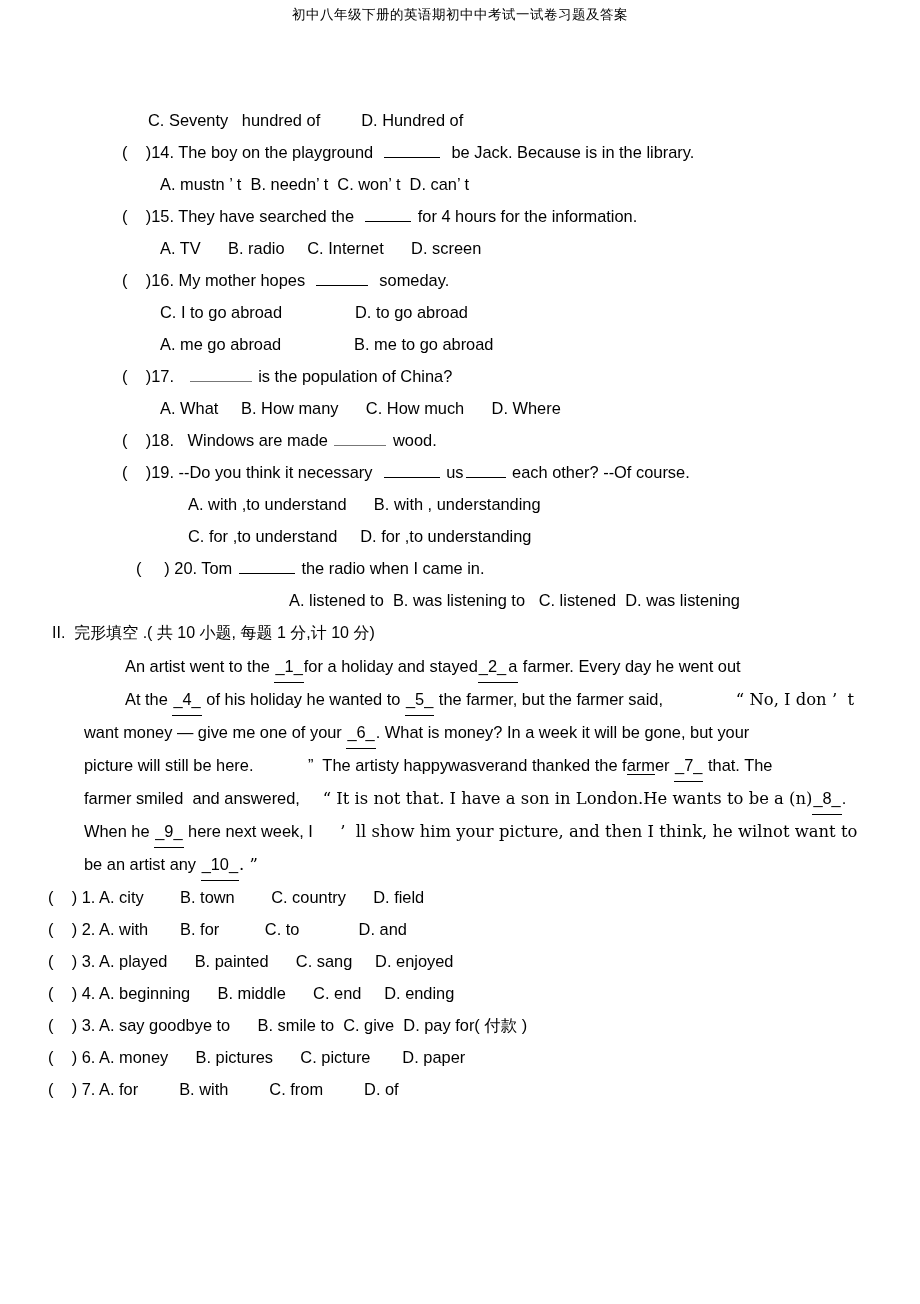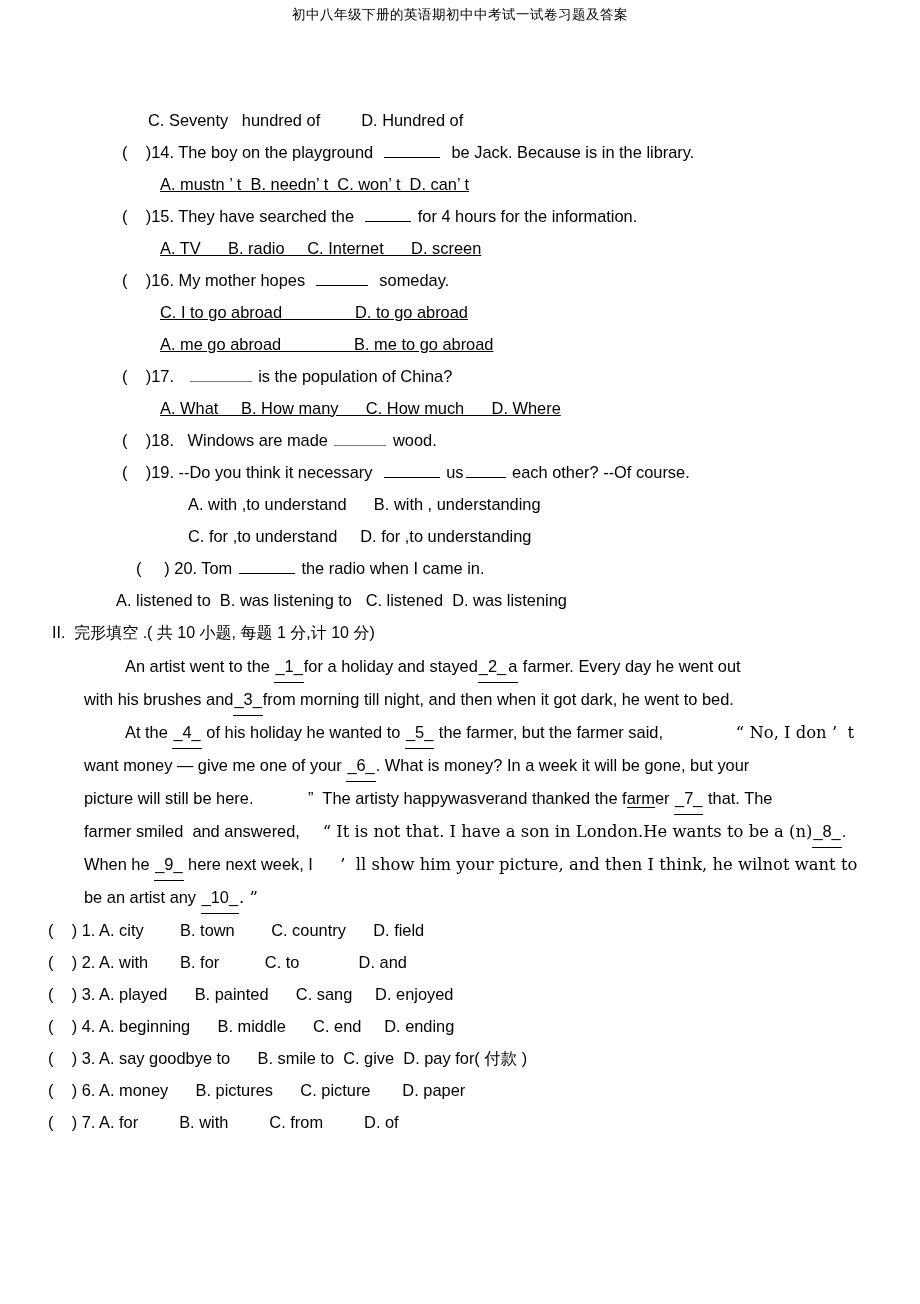--- a/index.html
+++ b/index.html
@@ -45,24 +45,24 @@
   }
 
   .ln {
     font-size: 16.4px;
     line-height: 32px;
     white-space: pre;
     color: #000;
   }
 
   
-  .ind-opt      { padding-left: 160px; text-decoration: underline; }   
+  .ind-opt      { padding-left: 160px; }   
   .ind-q        { padding-left: 122px; }   
   .ind-q20      { padding-left: 136px; }
-  .ind-opt20    { padding-left: 116px; }
+  .ind-opt20    { padding-left: 64px; text-align: right; }
   .ind-optwide  { padding-left: 188px; }   
   .ind-head     { padding-left: 52px; }   
   .ind-para     { padding-left: 84px; }    
   .ind-para1    { padding-left: 125px; }   
   .ind-cloze    { padding-left: 48px; }    
   .ind-top      { padding-left: 148px; }   
 
   .sec-head {
     font-size: 16px;
     line-height: 34px;
@@ -127,21 +127,20 @@
     <div class="ln ind-optwide">A. with ,to understand      B. with , understanding</div>
     <div class="ln ind-optwide">C. for ,to understand     D. for ,to understanding</div>
 
     <div class="ln ind-q20"><span>(</span>     <span>) 20. Tom</span> <span class="blk b56"></span> <span>the radio when I came in.</span></div>
     <div class="ln ind-opt20">A. listened to  B. was listening to   C. listened  D. was listening</div>
 
     <div class="ln sec-head ind-head">II.  完形填空 .( 共 10 小题, 每题 1 分,计 10 分)</div>
 
     <div class="ln ind-para1"><span>An artist went to the </span><span class="gap">_1_</span><span>for a holiday and stayed</span><span class="gap">_2_</span><span class="gap">a</span><span> farmer. Every day he went out</span></div>
 
-    <div class="ln ind-para"><span>with his brushes and</span><span class="gap">_3_</span><span>from morning till night, and then when it got dark, he went to bed.</span></div>
 
     <div class="ln ind-para1"><span>At the </span><span class="gap">_4_</span><span> of his holiday he wanted to </span><span class="gap">_5_</span><span> the farmer, but the farmer said,</span>                <span class="quo">“ No, I don ’  t</span></div>
 
     <div class="ln ind-para"><span>want money — give me one of your </span><span class="gap">_6_</span><span>. What is money? In a week it will be gone, but your</span></div>
 
     <div class="ln ind-para"><span>picture will still be here.</span>            <span>”  The artisty happywasverand thanked the f</span><span class="uline">arm</span><span>er </span><span class="gap">_7_</span><span> that. The</span></div>
 
     <div class="ln ind-para"><span>farmer smiled  and answered,</span>     <span class="quo">“ It is not that. I have a son in London.He wants to be a (n)</span><span class="gap">_8_</span><span>.</span></div>
 
     <div class="ln ind-para"><span>When he </span><span class="gap">_9_</span><span> here next week, I</span>      <span class="quo">’  ll show him your picture, and then I think, he wilnot want to</span></div>

